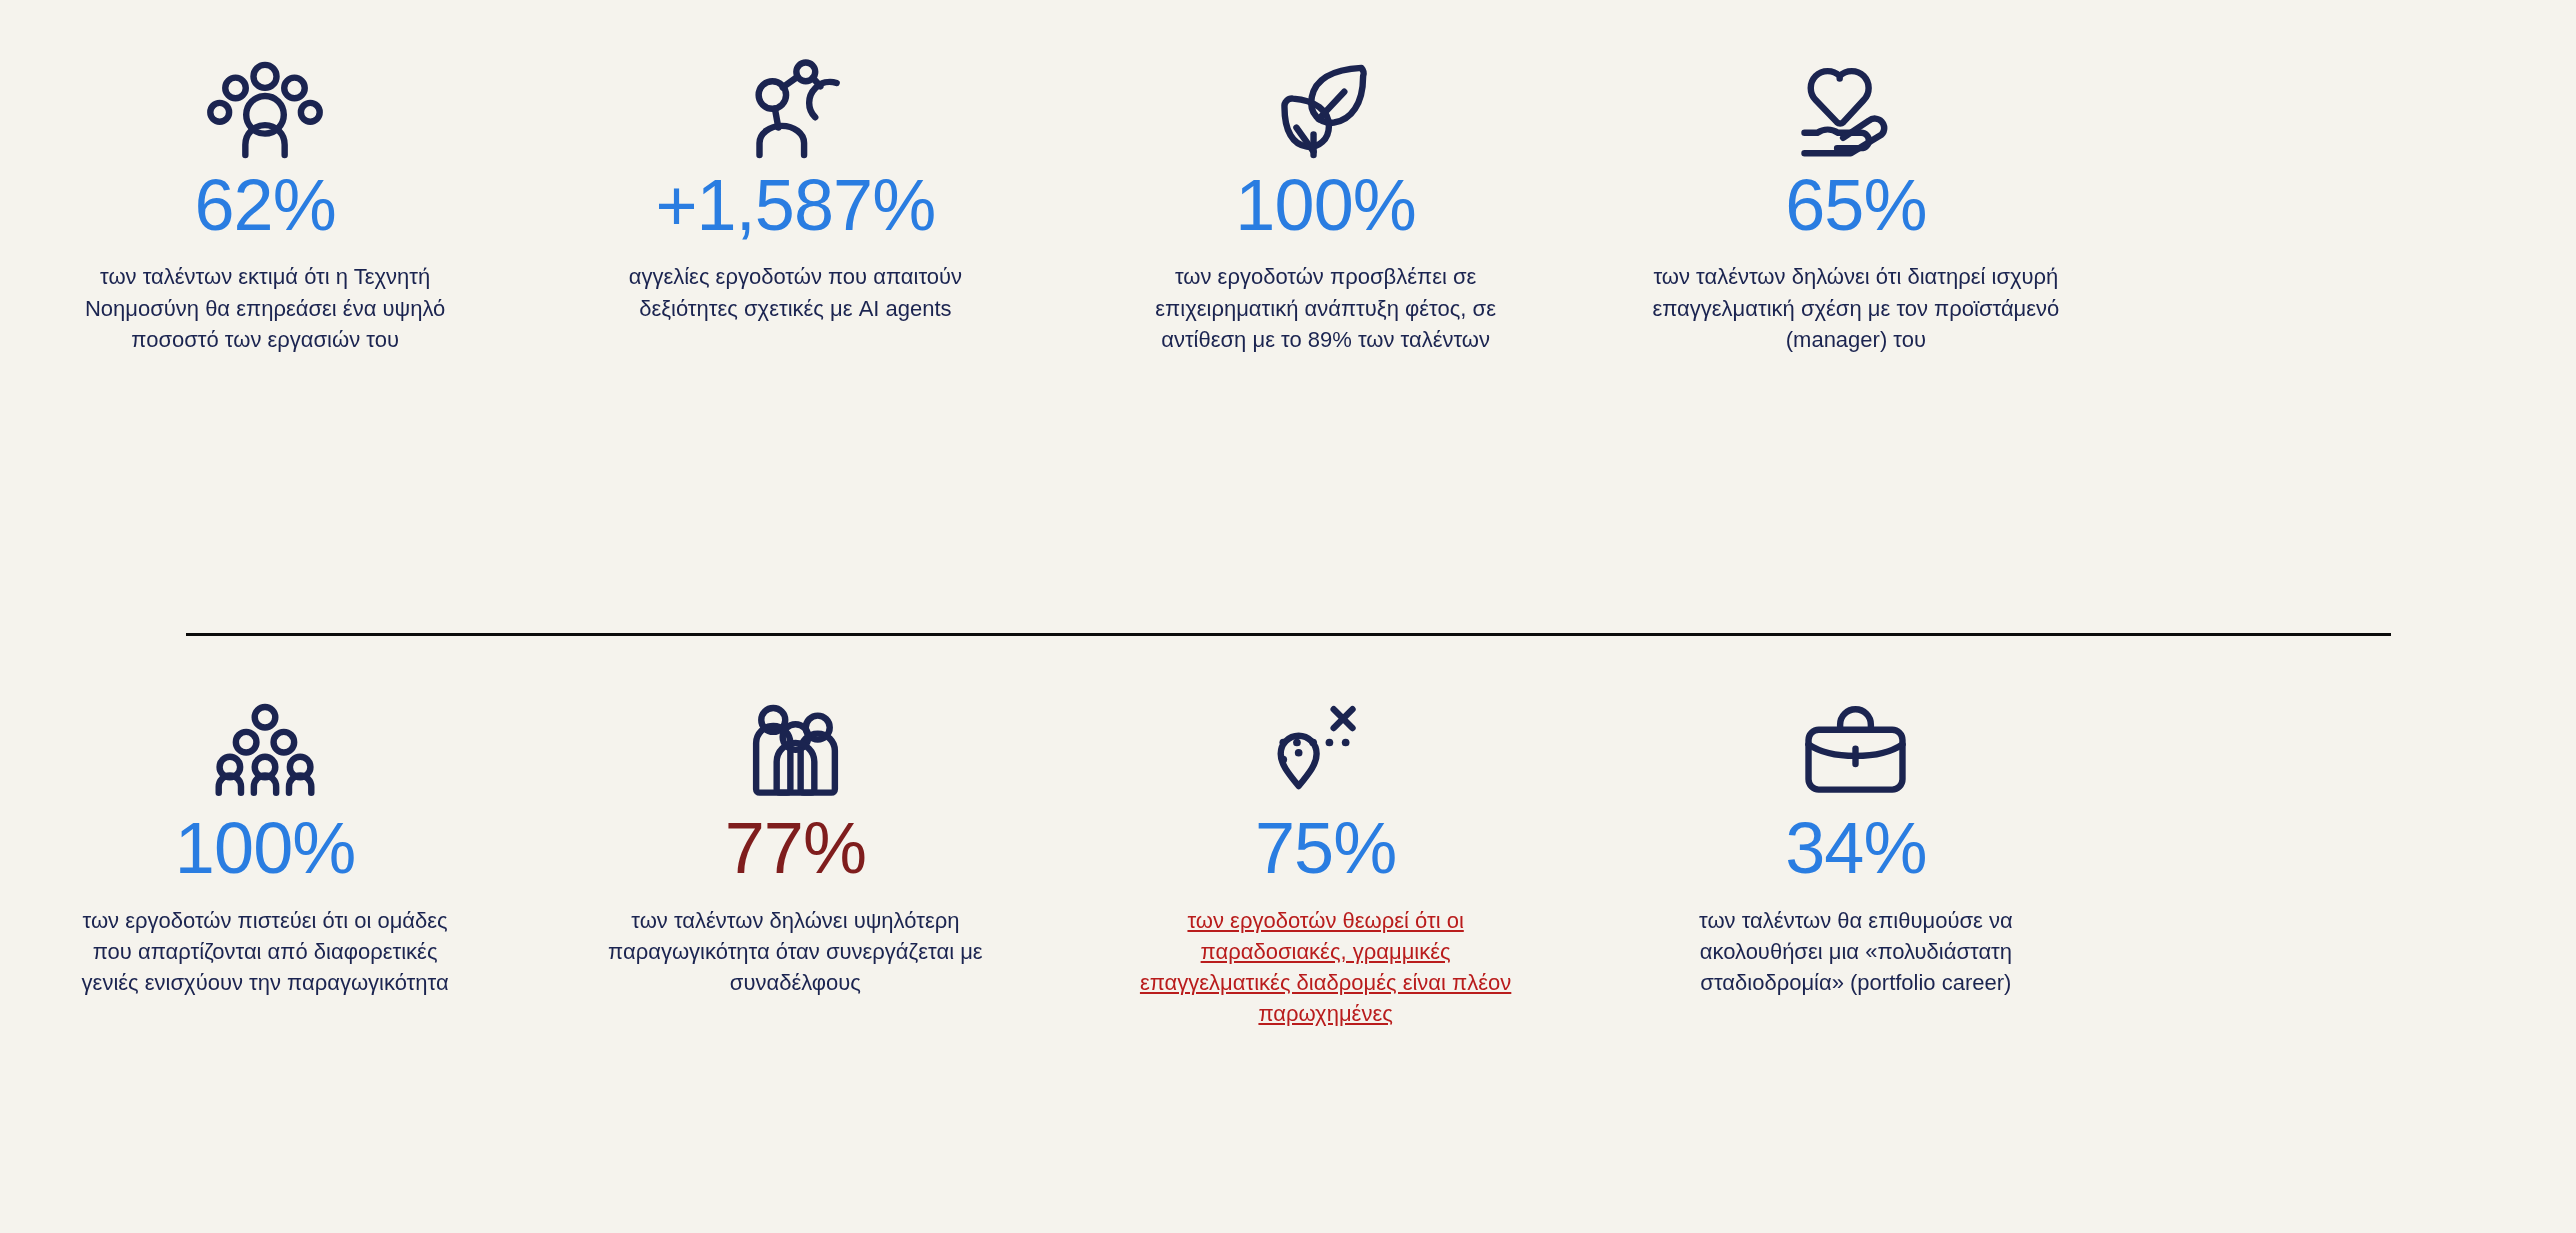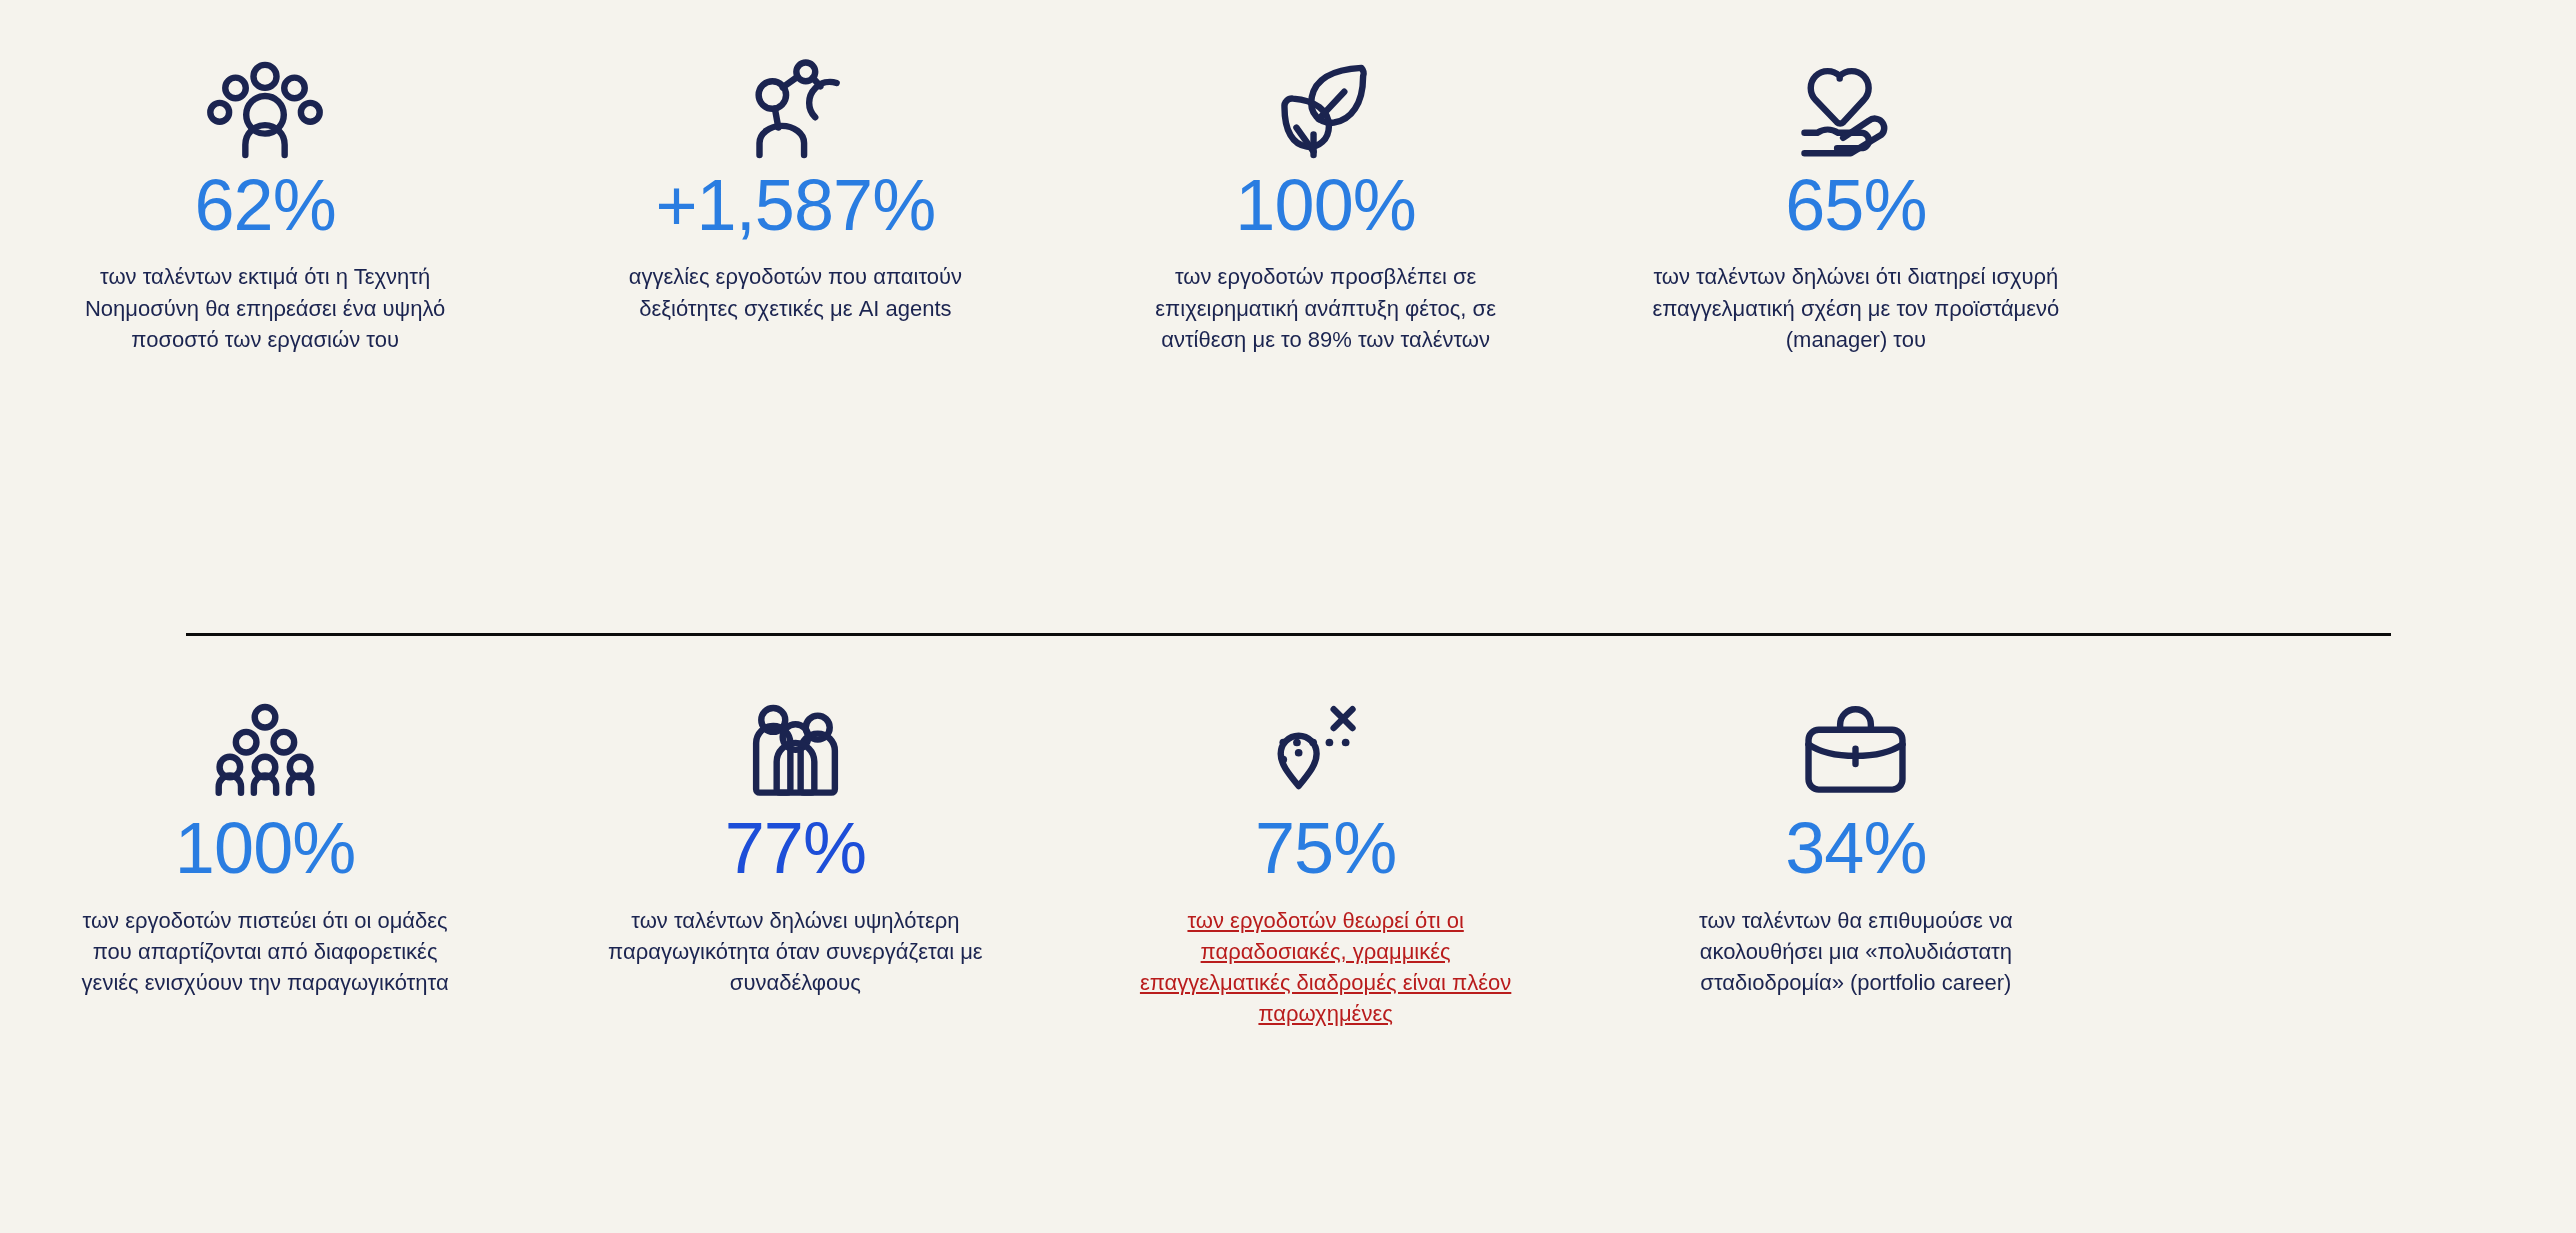--- a/index.html
+++ b/index.html
@@ -193,21 +193,21 @@
       <div class="icon-wrap">
         <svg width="89" height="88" viewBox="0 0 104 102" fill="none" stroke="#1b2450" stroke-width="7.5" stroke-linecap="round" stroke-linejoin="round">
           <circle cx="26" cy="17" r="14"></circle>
           <path d="M6 98 V44 a20 20 0 0 1 40 0 V98 a4 4 0 0 1 -4 4 H10 a4 4 0 0 1 -4 -4 Z"></path>
           <circle cx="78" cy="26" r="14"></circle>
           <path d="M58 98 V53 a20 20 0 0 1 40 0 V98 a4 4 0 0 1 -4 4 H62 a4 4 0 0 1 -4 -4 Z"></path>
           <circle cx="52" cy="37" r="15"></circle>
           <path d="M30 98 V66 a22 22 0 0 1 44 0 V98 a4 4 0 0 1 -4 4 H34 a4 4 0 0 1 -4 -4 Z"></path>
         </svg>
       </div>
-      <div class="stat-value" style="color: #1d4ed8;">77%</div>
+      <div class="stat-value" style="color: #7f1d1d;">77%</div>
       <div class="stat-desc" style="color: rgb(27, 36, 80);">των ταλέντων δηλώνει υψηλότερη παραγωγικότητα όταν συνεργάζεται με συναδέλφους</div>
     </div>
 
     <div class="stat-cell c2">
       <div class="icon-wrap">
         <svg width="94" height="89" viewBox="0 0 110 104" fill="none" stroke="#1b2450" stroke-width="7.5" stroke-linecap="round" stroke-linejoin="round">
           <line x1="64" y1="6" x2="86" y2="28"></line>
           <line x1="86" y1="6" x2="64" y2="28"></line>
           <circle cx="78" cy="45" r="4.5" fill="#1b2450" stroke="none"></circle>
           <circle cx="59" cy="45" r="4.5" fill="#1b2450" stroke="none"></circle>

